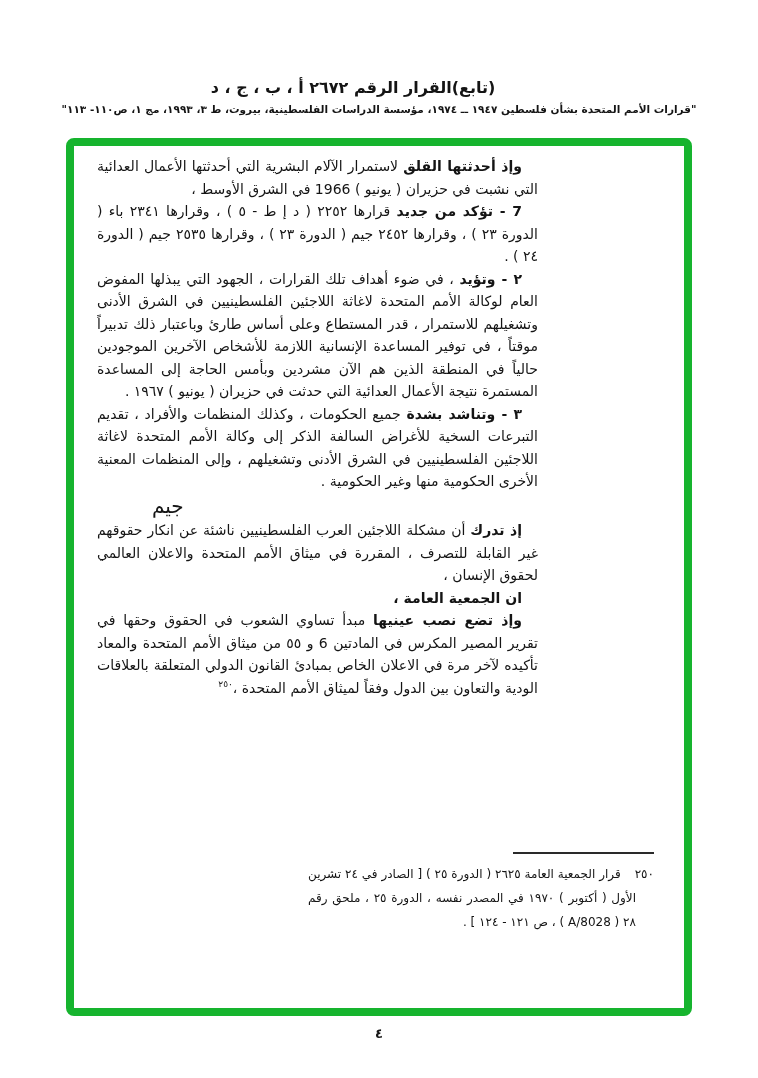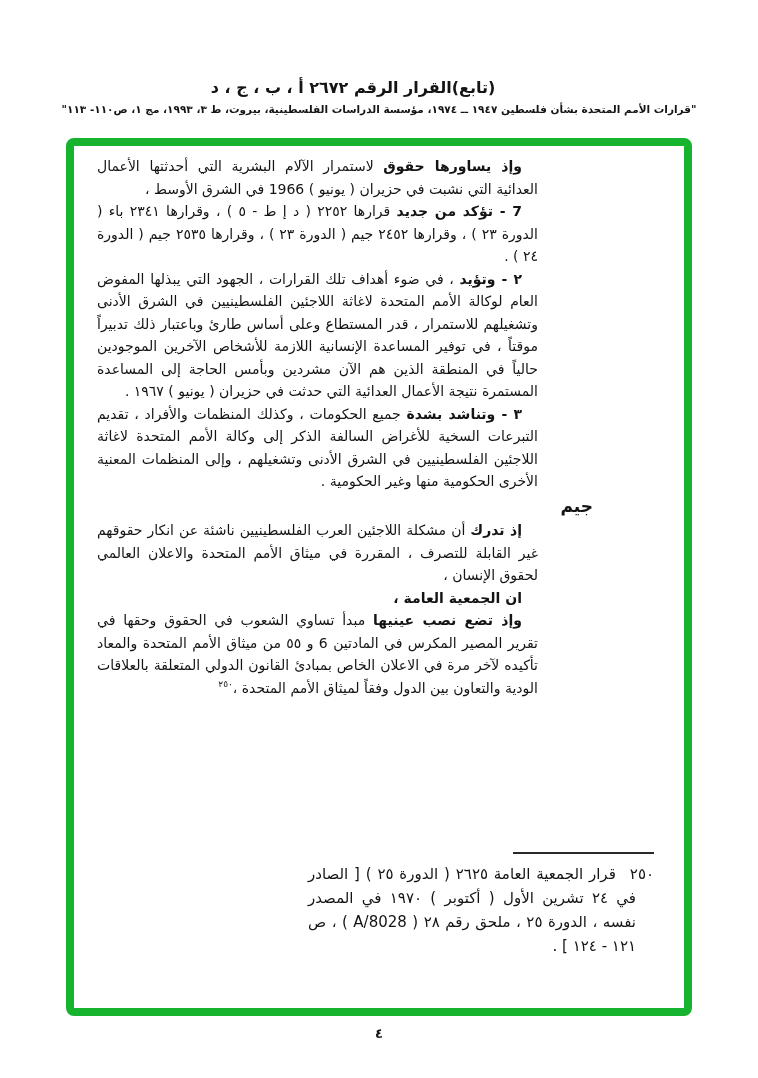--- a/index.html
+++ b/index.html
@@ -27,55 +27,55 @@
   }
   
   .text-col {
     position:absolute; left:97px; top:155px; width:441px;
     direction:rtl; text-align:justify;
     font-size:14px; line-height:22.5px;
   }
   .para { text-indent:16px; }
   .para b { font-weight:bold; }
   .section-heading {
-    text-align:right; font-weight:bold; text-indent:0;
+    text-align:left; font-weight:normal; text-indent:0;
     padding:2px 0 2px 0; position:relative; right:-55px;
-    font-size:17px;
+    font-size:20px;
   }
   sup.fn-ref { font-size:9px; line-height:0; vertical-align:super; }
   
   .footnote { position:absolute; left:308px; top:852px; width:346px; }
   .fn-rule {
     width:141px; height:0; border-top:2px solid #2a2a2a;
     margin-left:auto; margin-bottom:8px;
   }
   .fn-body {
     direction:rtl; text-align:justify;
-    font-size:15px; line-height:24px;
+    font-size:12px; line-height:24px;
     padding-right:18px; text-indent:-18px;
   }
   .fn-num { margin-left:14px; }
   
   .page-number {
     position:absolute; left:0; right:0; top:1026px;
     text-align:center; font-size:13px; font-weight:bold;
   }
 </style>
 </head>
 <body>
 
 <div class="page">
 
   <div class="hdr-line1">(تابع)القرار الرقم  ٢٦٧٢ أ ، ب ، ج ، د</div>
   <div class="hdr-line2">"قرارات الأمم المتحدة بشأن فلسطين ١٩٤٧ ــ ١٩٧٤، مؤسسة الدراسات الفلسطينية، بيروت، ط ٣، ١٩٩٣، مج ١، ص١١٠- ١١٣"</div>
 
   <div class="green-box"></div>
 
   <main class="text-col">
-    <p class="para"><b>وإذ يساورها حقوق</b><span> لاستمرار الآلام البشرية التي أحدثتها الأعمال العدائية التي نشبت في حزيران ( يونيو ) 1966 في الشرق الأوسط ،</span></p>
+    <p class="para"><b>وإذ أحدثتها القلق</b><span> لاستمرار الآلام البشرية التي أحدثتها الأعمال العدائية التي نشبت في حزيران ( يونيو ) 1966 في الشرق الأوسط ،</span></p>
 
     <p class="para"><b>7 - تؤكد من جديد</b><span> قرارها ٢٢٥٢ ( د إ ط - ٥ ) ، وقرارها ٢٣٤١ باء ( الدورة ٢٣ ) ، وقرارها ٢٤٥٢ جيم ( الدورة ٢٣ ) ، وقرارها ٢٥٣٥ جيم ( الدورة ٢٤ ) .</span></p>
 
     <p class="para"><b>٢ - وتؤيد</b><span> ، في ضوء أهداف تلك القرارات ، الجهود التي يبذلها المفوض العام لوكالة الأمم المتحدة لاغاثة اللاجئين الفلسطينيين في الشرق الأدنى وتشغيلهم للاستمرار ، قدر المستطاع وعلى أساس طارئ وباعتبار ذلك تدبيراً موقتاً ، في توفير المساعدة الإنسانية اللازمة للأشخاص الآخرين الموجودين حالياً في المنطقة الذين هم الآن مشردين وبأمس الحاجة إلى المساعدة المستمرة نتيجة الأعمال العدائية التي حدثت في حزيران ( يونيو ) ١٩٦٧ .</span></p>
 
     <p class="para"><b>٣ - وتناشد بشدة</b><span> جميع الحكومات ، وكذلك المنظمات والأفراد ، تقديم التبرعات السخية للأغراض السالفة الذكر إلى وكالة الأمم المتحدة لاغاثة اللاجئين الفلسطينيين في الشرق الأدنى وتشغيلهم ، وإلى المنظمات المعنية الأخرى الحكومية منها وغير الحكومية .</span></p>
 
     <div class="section-heading">جيم</div>
 
     <p class="para"><b>إذ تدرك</b><span> أن مشكلة اللاجئين العرب الفلسطينيين ناشئة عن انكار حقوقهم غير القابلة للتصرف ، المقررة في ميثاق الأمم المتحدة والاعلان العالمي لحقوق الإنسان ،</span></p>

